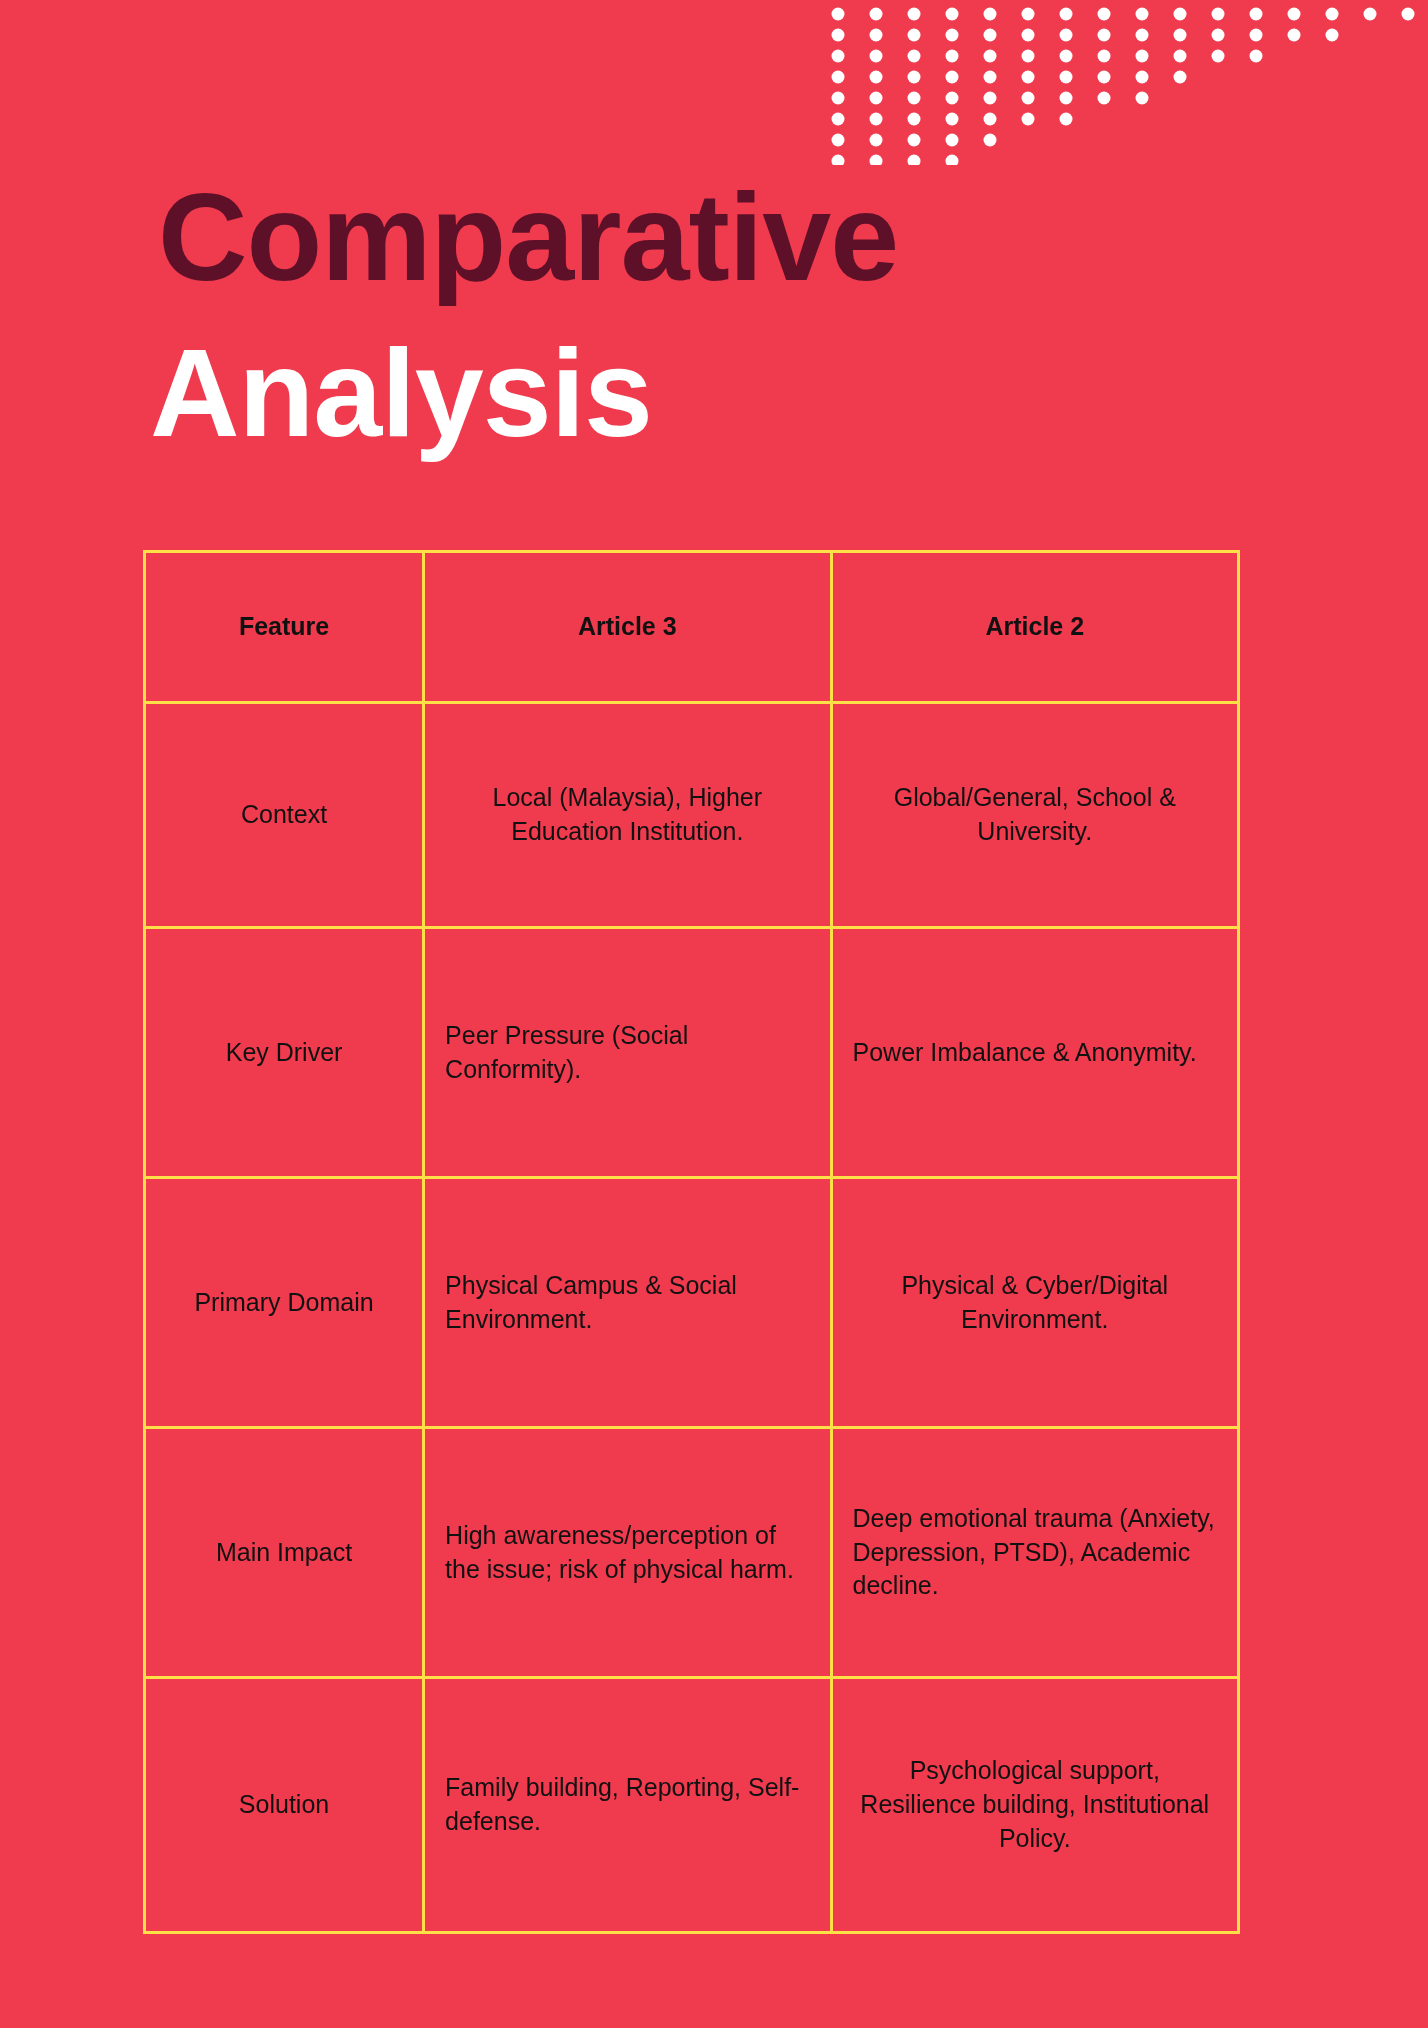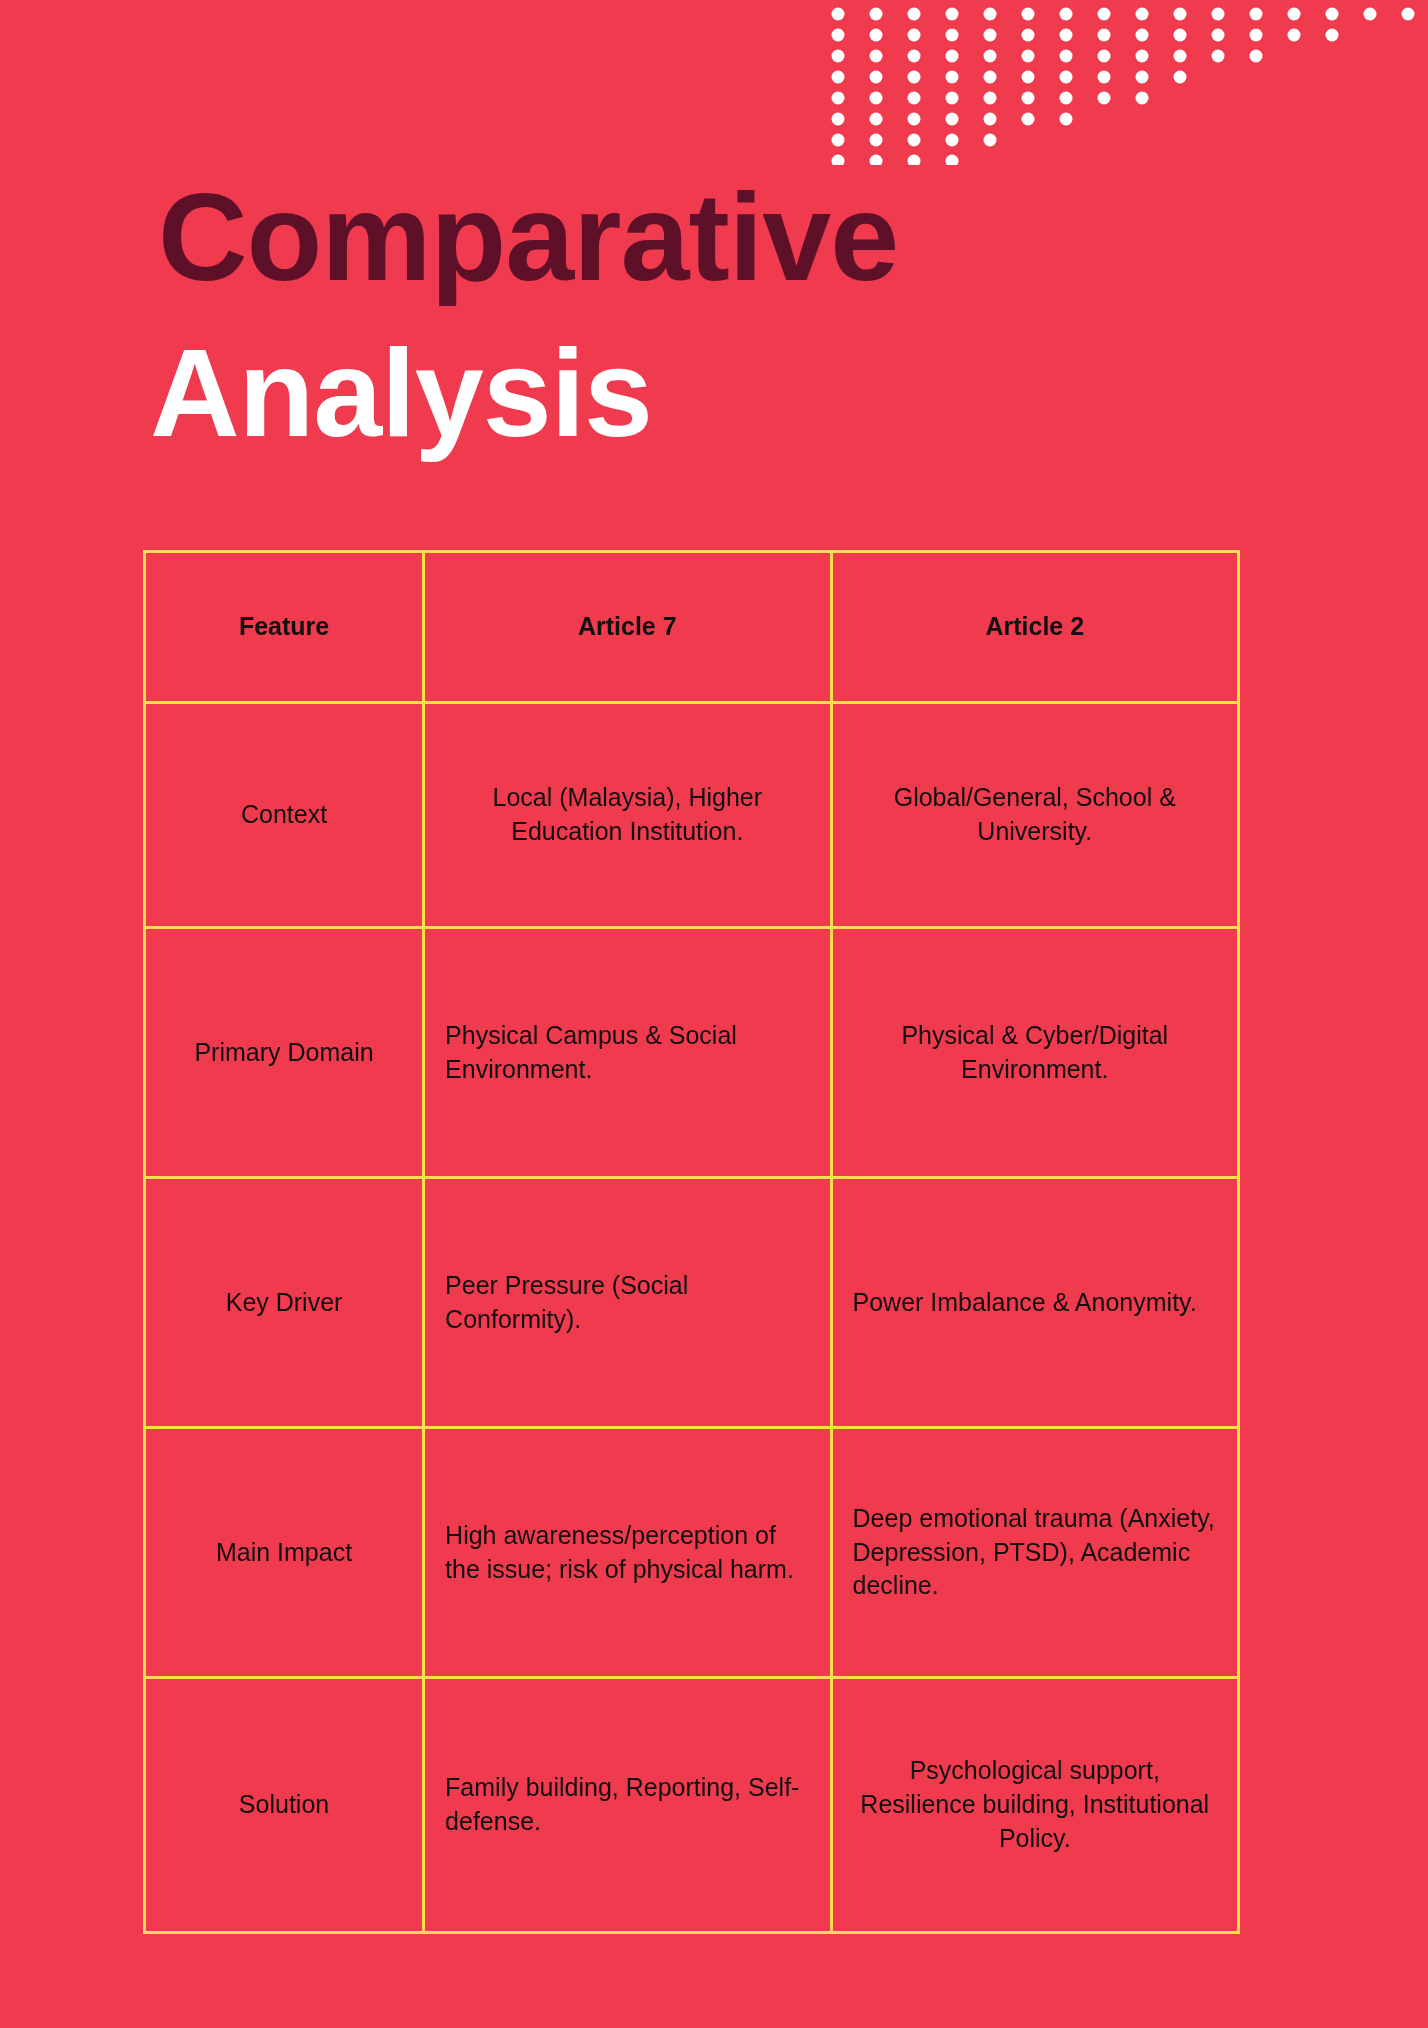--- a/index.html
+++ b/index.html
@@ -183,41 +183,41 @@
 
 <table id="comparison-table">
   <colgroup>
     <col class="col-feature">
     <col class="col-article">
     <col class="col-article">
   </colgroup>
   <thead>
     <tr>
       <th>Feature</th>
-      <th>Article 7</th>
+      <th>Article 3</th>
       <th>Article 2</th>
     </tr>
   </thead>
   <tbody>
     <tr>
       <td class="feature-cell">Context</td>
       <td class="body-cell center">Local (Malaysia), Higher Education Institution.</td>
       <td class="body-cell center">Global/General, School &amp; University.</td>
     </tr>
     <tr>
+      <td class="feature-cell">Key Driver</td>
+      <td class="body-cell">Peer Pressure (Social Conformity).</td>
+      <td class="body-cell">Power Imbalance &amp; Anonymity.</td>
+    </tr>
+    <tr>
       <td class="feature-cell">Primary Domain</td>
       <td class="body-cell">Physical Campus &amp; Social Environment.</td>
       <td class="body-cell center">Physical &amp; Cyber/Digital Environment.</td>
     </tr>
     <tr>
-      <td class="feature-cell">Key Driver</td>
-      <td class="body-cell">Peer Pressure (Social Conformity).</td>
-      <td class="body-cell">Power Imbalance &amp; Anonymity.</td>
-    </tr>
-    <tr>
       <td class="feature-cell">Main Impact</td>
       <td class="body-cell">High awareness/perception of the issue; risk of physical harm.</td>
       <td class="body-cell">Deep emotional trauma (Anxiety, Depression, PTSD), Academic decline.</td>
     </tr>
     <tr>
       <td class="feature-cell">Solution</td>
       <td class="body-cell">Family building, Reporting, Self-defense.</td>
       <td class="body-cell center">Psychological support, Resilience building, Institutional Policy.</td>
     </tr>
   </tbody>

